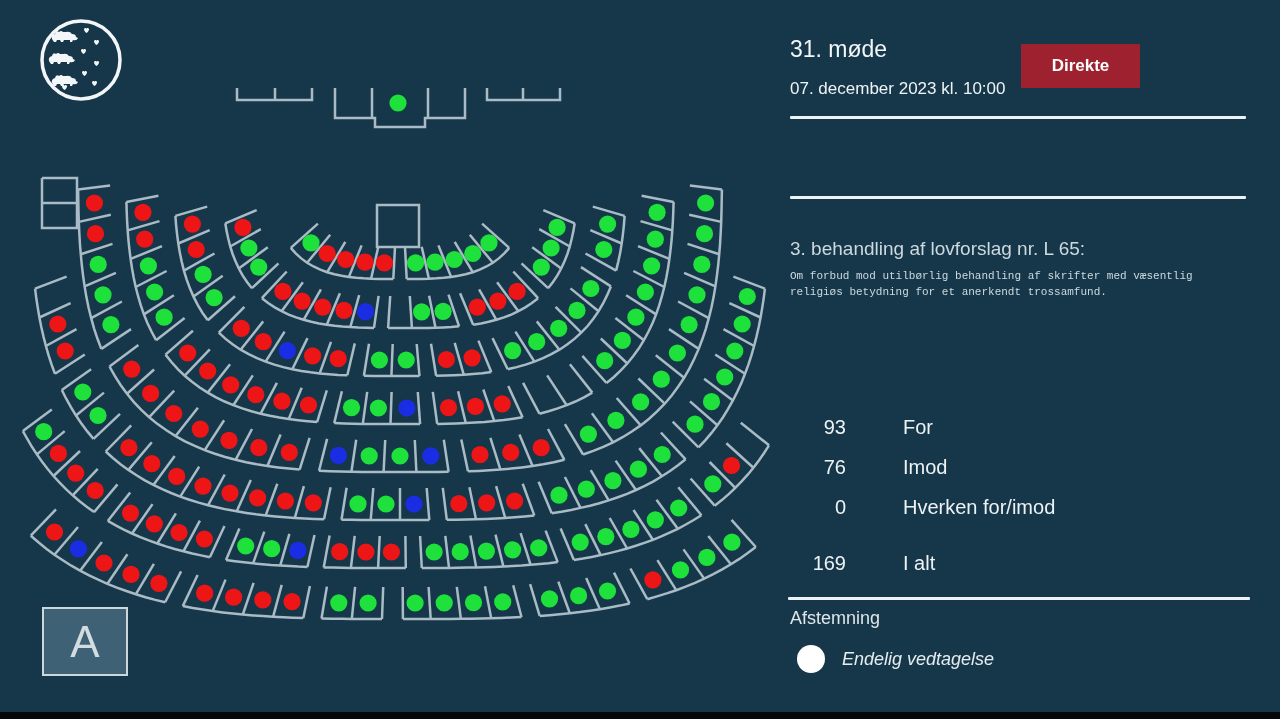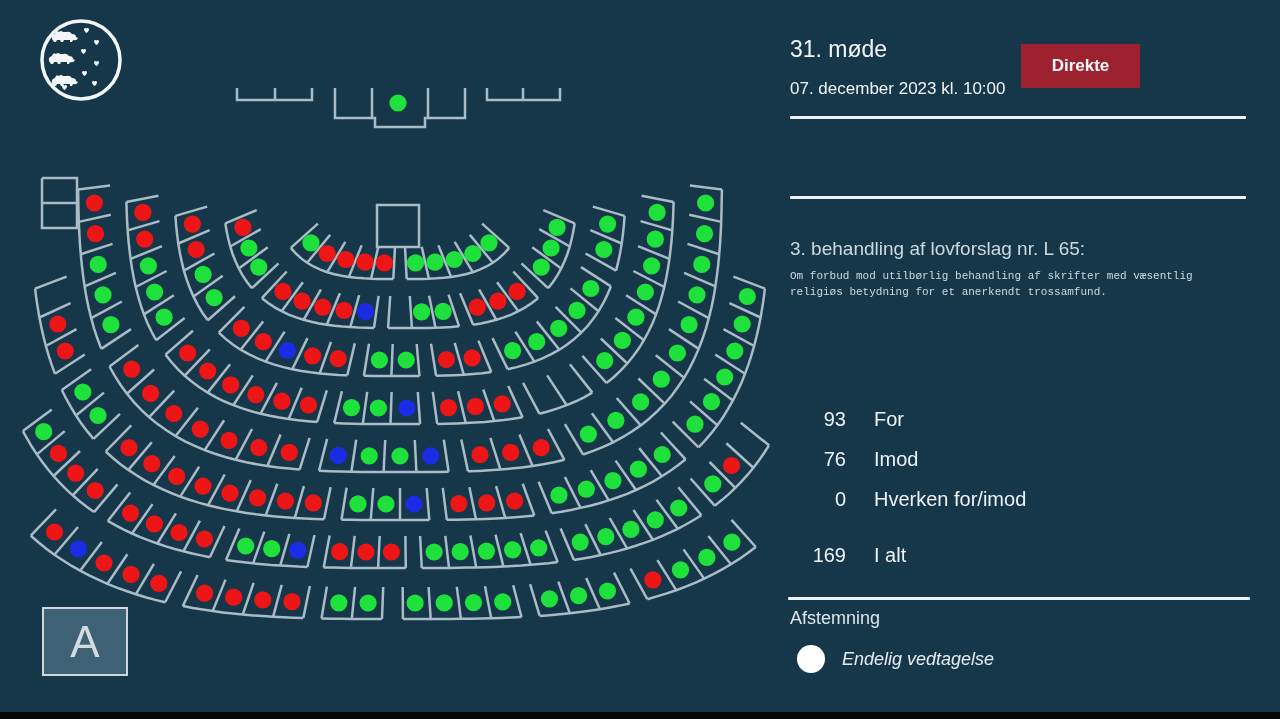--- a/index.html
+++ b/index.html
@@ -22,21 +22,21 @@
   .meeting-title{position:absolute;left:790px;top:36px;font-size:23px;font-weight:normal;color:#f3f6f8;}
   .date-line{position:absolute;left:790px;top:79px;font-size:17px;font-weight:normal;color:#eef3f5;}
   .sep{position:absolute;height:3px;background:#edf2f4;border-radius:1px;}
   .sep1{left:790px;top:116px;width:456px;}
   .sep2{left:790px;top:196px;width:456px;}
   .sep3{left:788px;top:597px;width:462px;}
   .agenda-heading{position:absolute;left:790px;top:148px;font-size:21.5px;color:#e0e9ed;letter-spacing:.5px;}
   .reading-line{position:absolute;left:790px;top:218px;font-size:19px;color:#ccd9df;margin-top:20px;}
   .agenda-desc{position:absolute;left:790px;top:269px;width:448px;font-size:11px;line-height:1.45;color:#ccd9df;font-family:Liberation Mono, monospace;}
   .votes{position:absolute;left:790px;top:399px;}
-  .vote-row{display:flex;align-items:center;height:40px;font-size:20px;color:#edf2f4;}
+  .vote-row{display:flex;align-items:flex-end;height:40px;font-size:20px;color:#edf2f4;gap:29px;}
   .vote-row.gap{margin-top:16px;}
   .vnum{display:inline-block;width:56px;text-align:right;}
   .vlab{margin-left:28px;}
   .afstemning-title{position:absolute;left:790px;top:608px;font-size:18px;color:#dde6ea;}
   .motion-row{position:absolute;left:797px;top:645px;display:flex;align-items:center;font-style:italic;}
   .motion-dot{width:28px;height:28px;border-radius:50%;background:#ffffff;}
   .motion-label{margin-left:17px;font-size:18px;color:#e6edf0;}
   .live-badge{
     position:absolute;left:1021px;top:44px;width:119px;height:44px;background:#9e2130;
     display:flex;align-items:center;justify-content:center;

